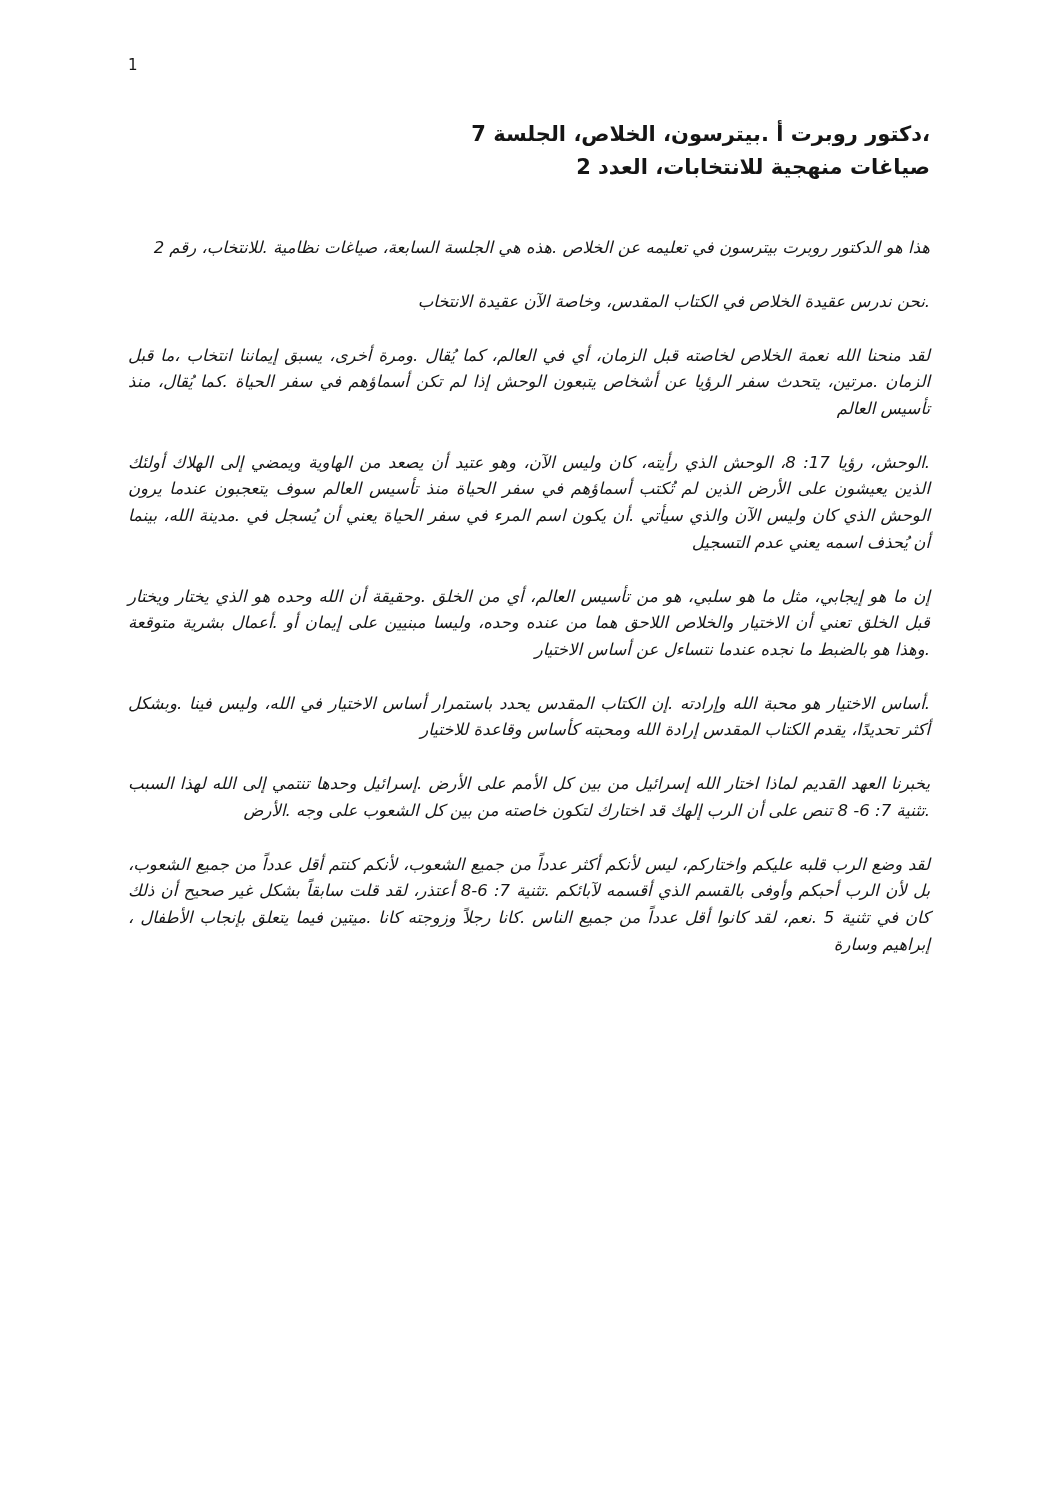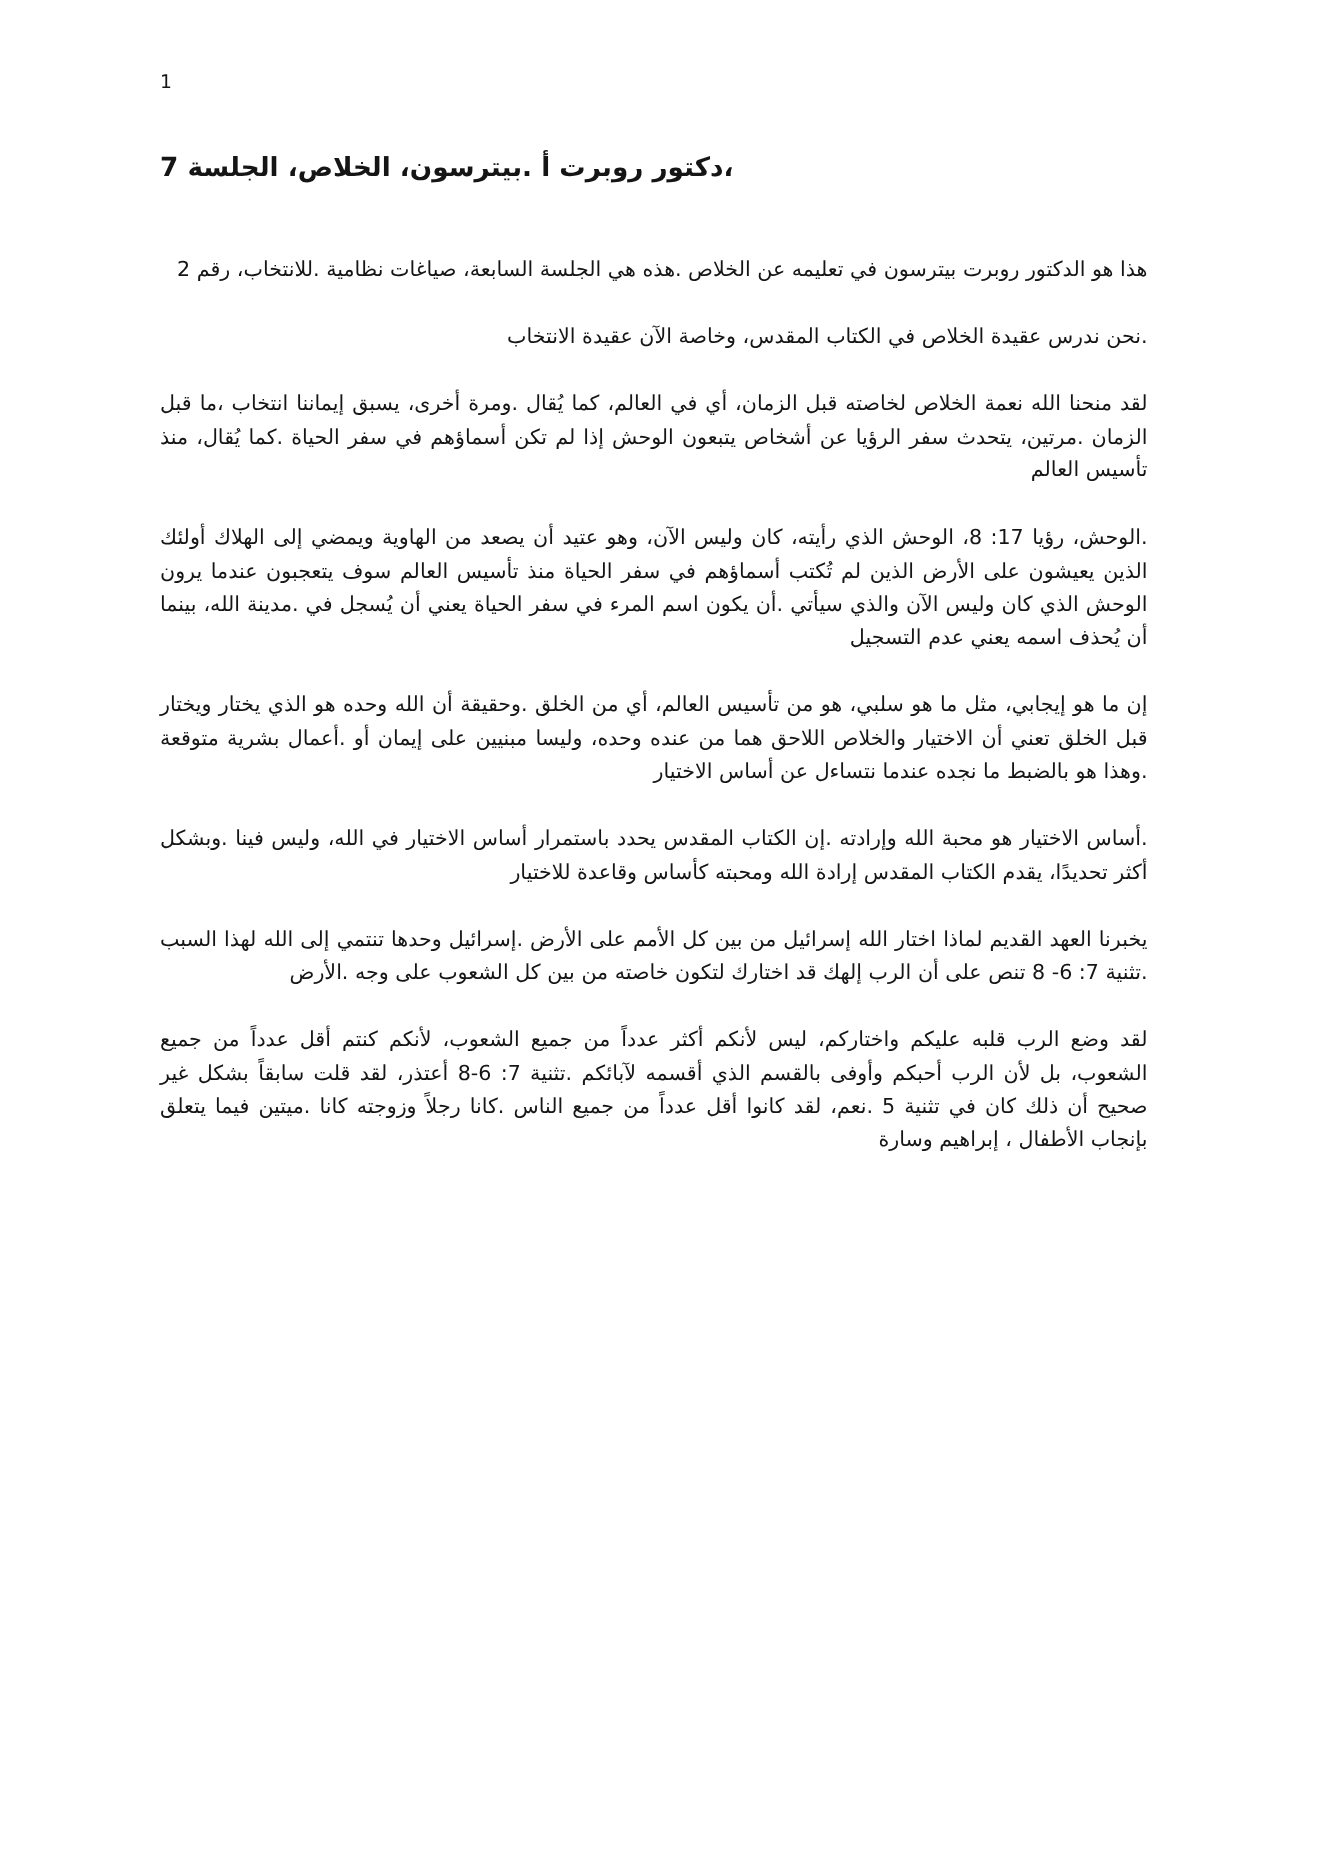--- a/index.html
+++ b/index.html
@@ -21,55 +21,57 @@
   }
   .page-number {
     direction: ltr;
     text-align: left;
     font-size: 15px;
     line-height: 1.2;
     margin-bottom: 44px;
   }
   .title-block {
     direction: rtl;
-    text-align: left;
+    text-align: right;
   }
   .title-line {
     font-size: 21px;
     font-weight: bold;
     line-height: 1.55;
     margin: 0;
   }
   .copyright {
     font-size: 16px;
     font-weight: normal;
     line-height: 1.5;
     margin-top: 8px;
   }
   .body-text {
     direction: rtl;
     margin-top: 52px;
     font-size: 16.5px;
     line-height: 1.62;
   }
   .body-text p {
-    margin: 0 12px 27px 0;
+    margin: 0 0 27px 0;
     text-align: justify;
     text-align-last: right;
+    font-style: italic;
   }
 </style>
 </head>
 <body>
 
 <div class="page">
 
   <div class="page-number">1</div>
 
   <div class="title-block">
     <div class="title-line">،دكتور روبرت أ .بيترسون، الخلاص، الجلسة 7</div>
+    <div class="title-line">صياغات منهجية للانتخابات، العدد 2</div>
   </div>
 
   <div class="body-text">
     <p>هذا هو الدكتور روبرت بيترسون في تعليمه عن الخلاص .هذه هي الجلسة السابعة، صياغات نظامية .للانتخاب، رقم 2</p>
     <p>.نحن ندرس عقيدة الخلاص في الكتاب المقدس، وخاصة الآن عقيدة الانتخاب</p>
     <p>لقد منحنا الله نعمة الخلاص لخاصته قبل الزمان، أي في العالم، كما يُقال .ومرة أخرى، يسبق إيماننا انتخاب ،ما قبل الزمان .مرتين، يتحدث سفر الرؤيا عن أشخاص يتبعون الوحش إذا لم تكن أسماؤهم في سفر الحياة .كما يُقال، منذ تأسيس العالم</p>
     <p>.الوحش، رؤيا 17: 8، الوحش الذي رأيته، كان وليس الآن، وهو عتيد أن يصعد من الهاوية ويمضي إلى الهلاك أولئك الذين يعيشون على الأرض الذين لم تُكتب أسماؤهم في سفر الحياة منذ تأسيس العالم سوف يتعجبون عندما يرون الوحش الذي كان وليس الآن والذي سيأتي .أن يكون اسم المرء في سفر الحياة يعني أن يُسجل في .مدينة الله، بينما أن يُحذف اسمه يعني عدم التسجيل</p>
     <p>إن ما هو إيجابي، مثل ما هو سلبي، هو من تأسيس العالم، أي من الخلق .وحقيقة أن الله وحده هو الذي يختار ويختار قبل الخلق تعني أن الاختيار والخلاص اللاحق هما من عنده وحده، وليسا مبنيين على إيمان أو .أعمال بشرية متوقعة .وهذا هو بالضبط ما نجده عندما نتساءل عن أساس الاختيار</p>
     <p>.أساس الاختيار هو محبة الله وإرادته .إن الكتاب المقدس يحدد باستمرار أساس الاختيار في الله، وليس فينا .وبشكل أكثر تحديدًا، يقدم الكتاب المقدس إرادة الله ومحبته كأساس وقاعدة للاختيار</p>
     <p>يخبرنا العهد القديم لماذا اختار الله إسرائيل من بين كل الأمم على الأرض .إسرائيل وحدها تنتمي إلى الله لهذا السبب .تثنية 7: 6- 8 تنص على أن الرب إلهك قد اختارك لتكون خاصته من بين كل الشعوب على وجه .الأرض</p>

